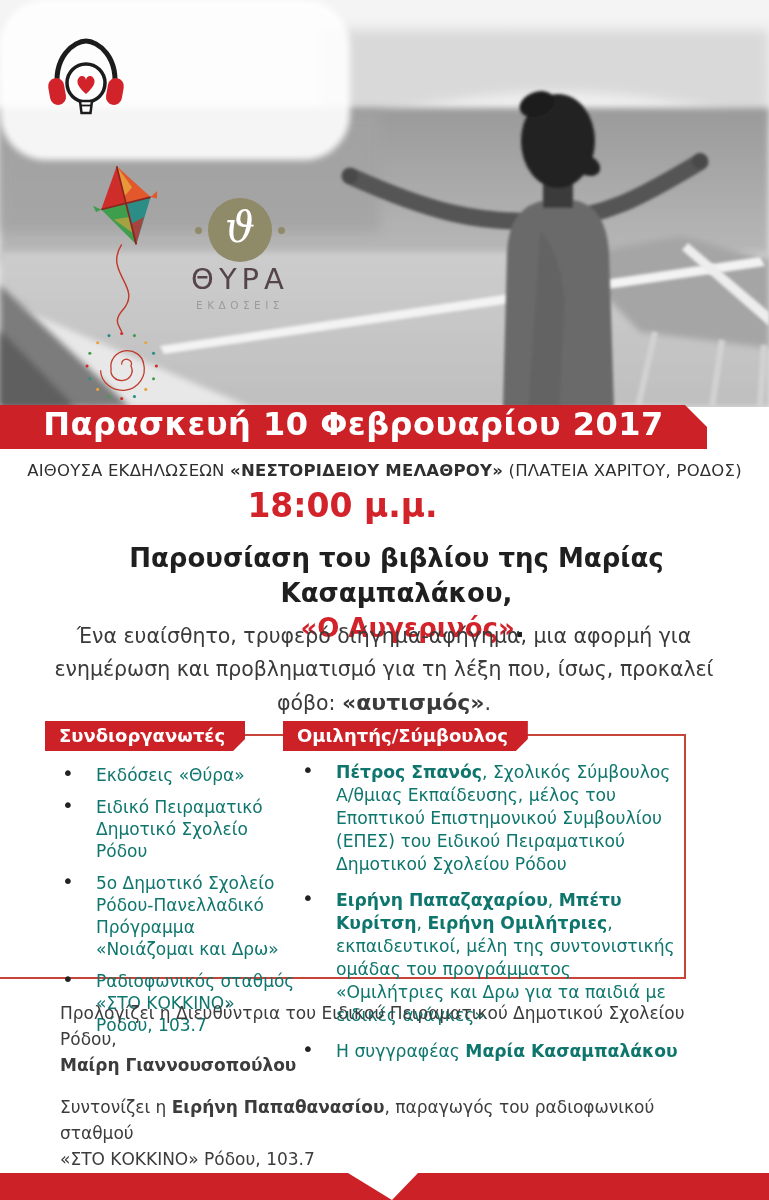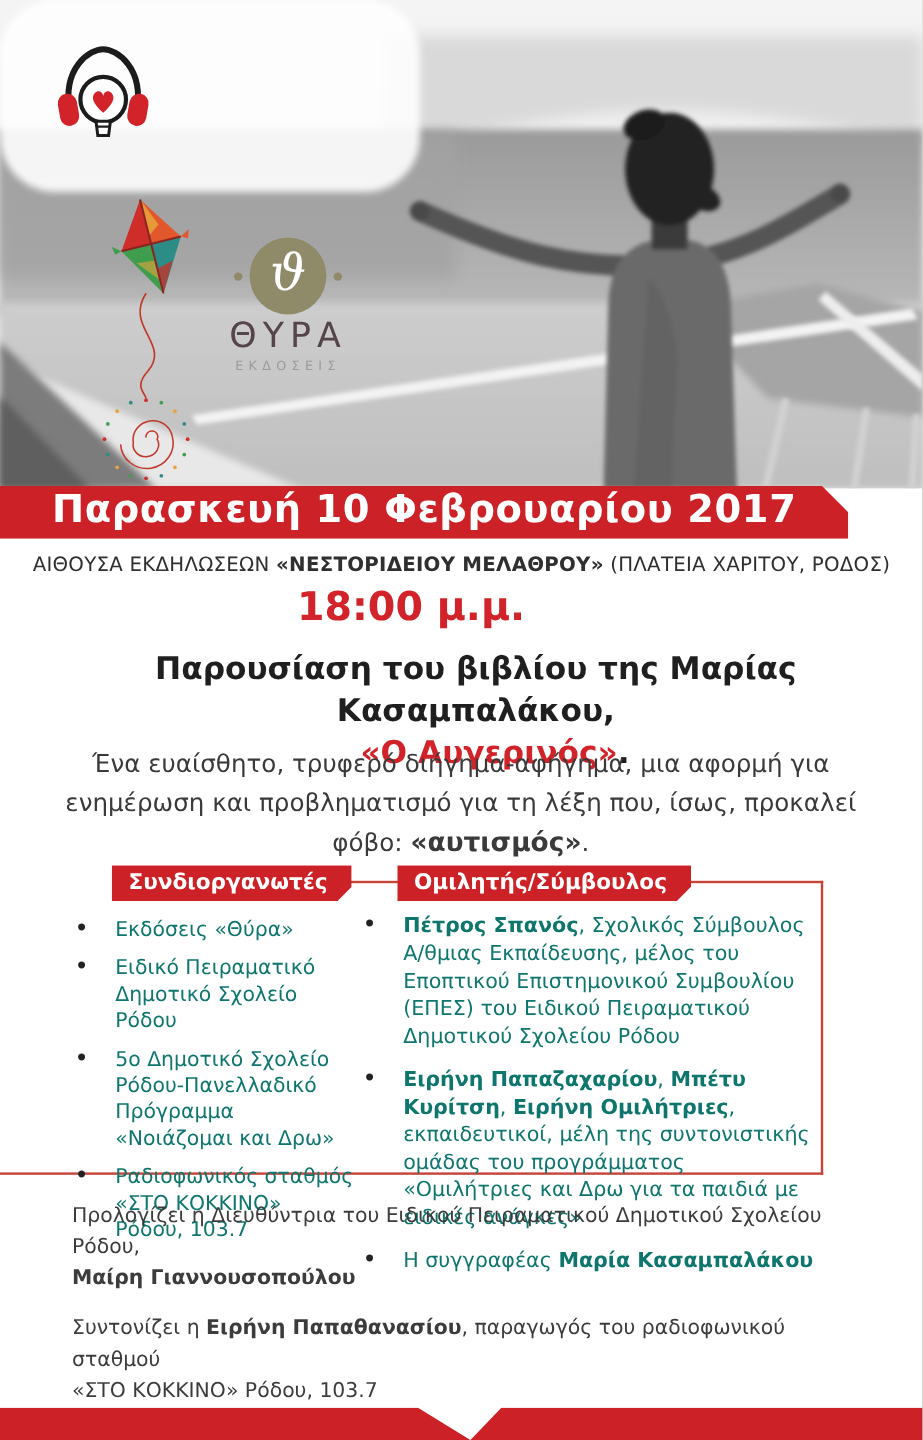--- a/index.html
+++ b/index.html
@@ -69,21 +69,21 @@
 
   
   .line{position:absolute;background:var(--line-red);}
   .line-top{left:150px;top:734px;width:536px;height:2px;}
   .line-right{left:684px;top:734px;width:2px;height:245px;}
   .line-bottom{left:0;top:977px;width:686px;height:2px;}
 
   
   .tab{position:absolute;top:721px;height:30px;background:var(--red);color:#fff;
     font-weight:bold;font-size:18px;line-height:29px;padding:0 20px 0 14px;
-    clip-path:polygon(0 0,100% 0,100% calc(100% - 12px),calc(100% - 12px) 100%,0 100%);margin-left:48px;}
+    clip-path:polygon(0 0,100% 0,100% calc(100% - 12px),calc(100% - 12px) 100%,0 100%);}
   .tab-organizers{left:45px;}
   .tab-speakers{left:283px;}
 
   
   ul.blist{margin:0;padding:0;list-style:none;position:absolute;}
   ul.blist li{position:relative;padding-left:38px;color:#0f766e;}
   ul.blist li::before{content:"•";position:absolute;left:4px;top:-2px;font-size:20px;color:#222;}
   .organizers-list{left:58px;top:764px;width:238px;font-size:17px;line-height:22px;}
   .organizers-list li{margin-bottom:10px;}
   .speakers-list{left:298px;top:761px;width:384px;font-size:17.2px;line-height:23px;}

